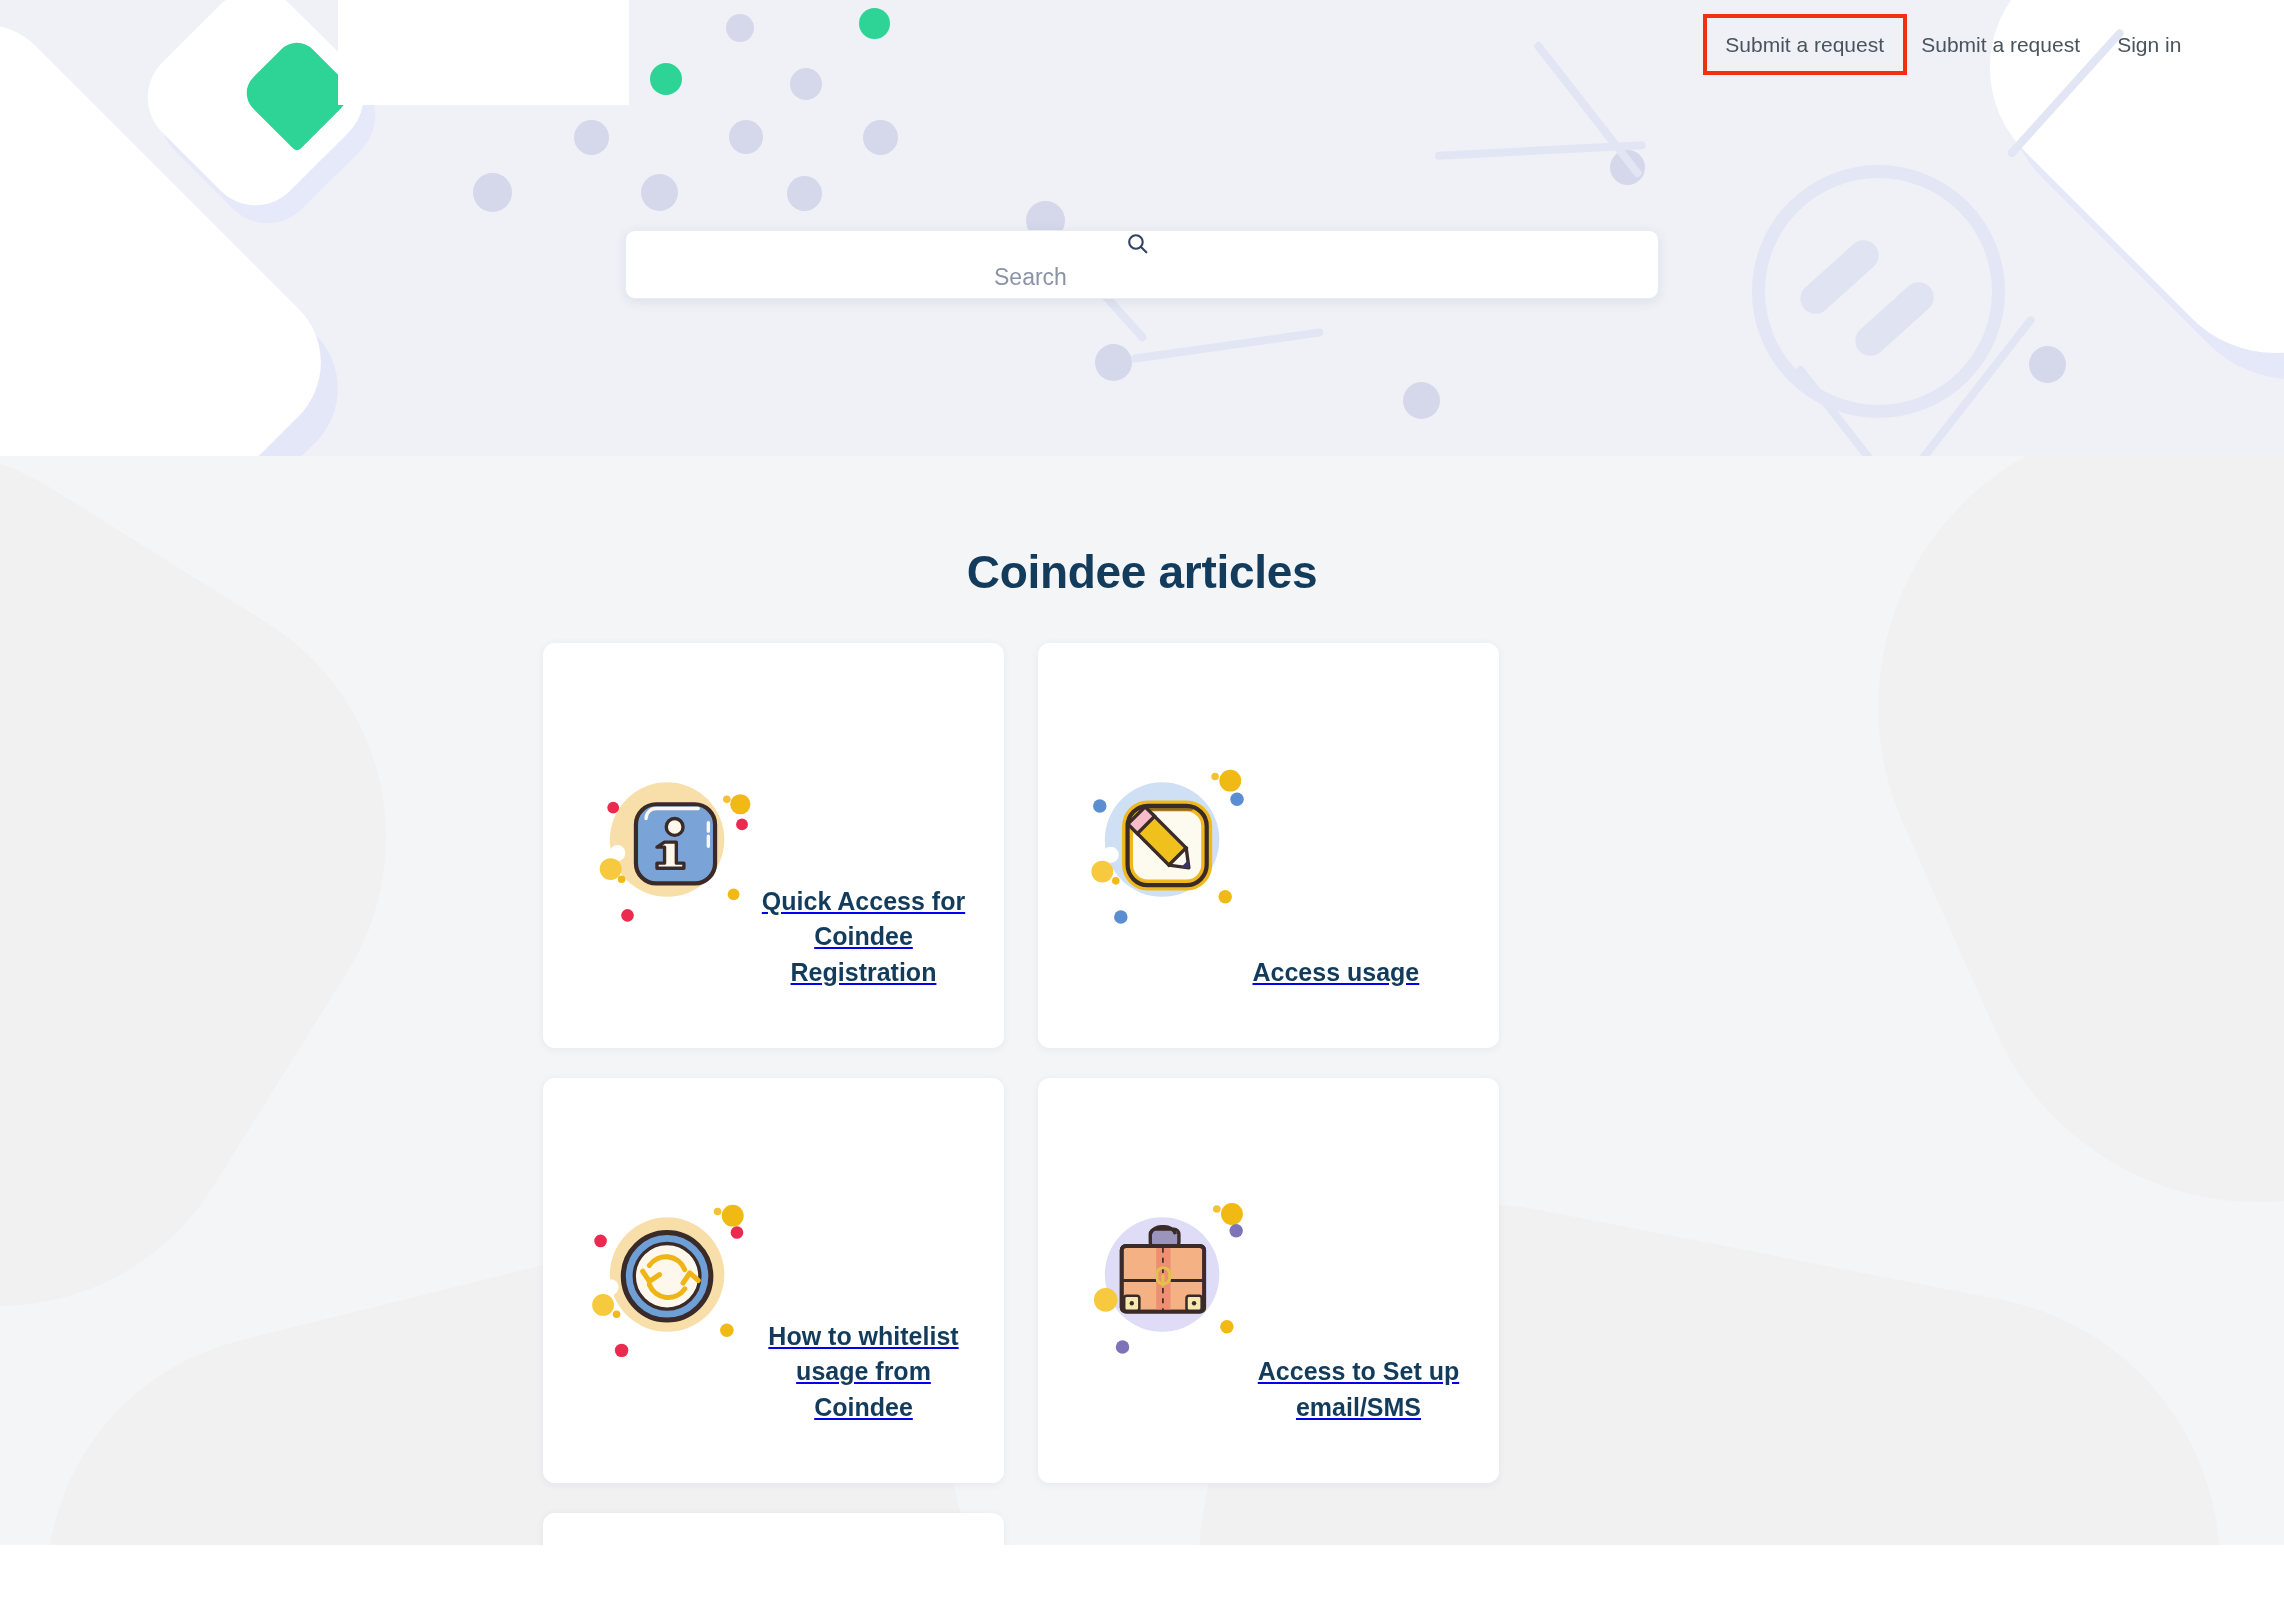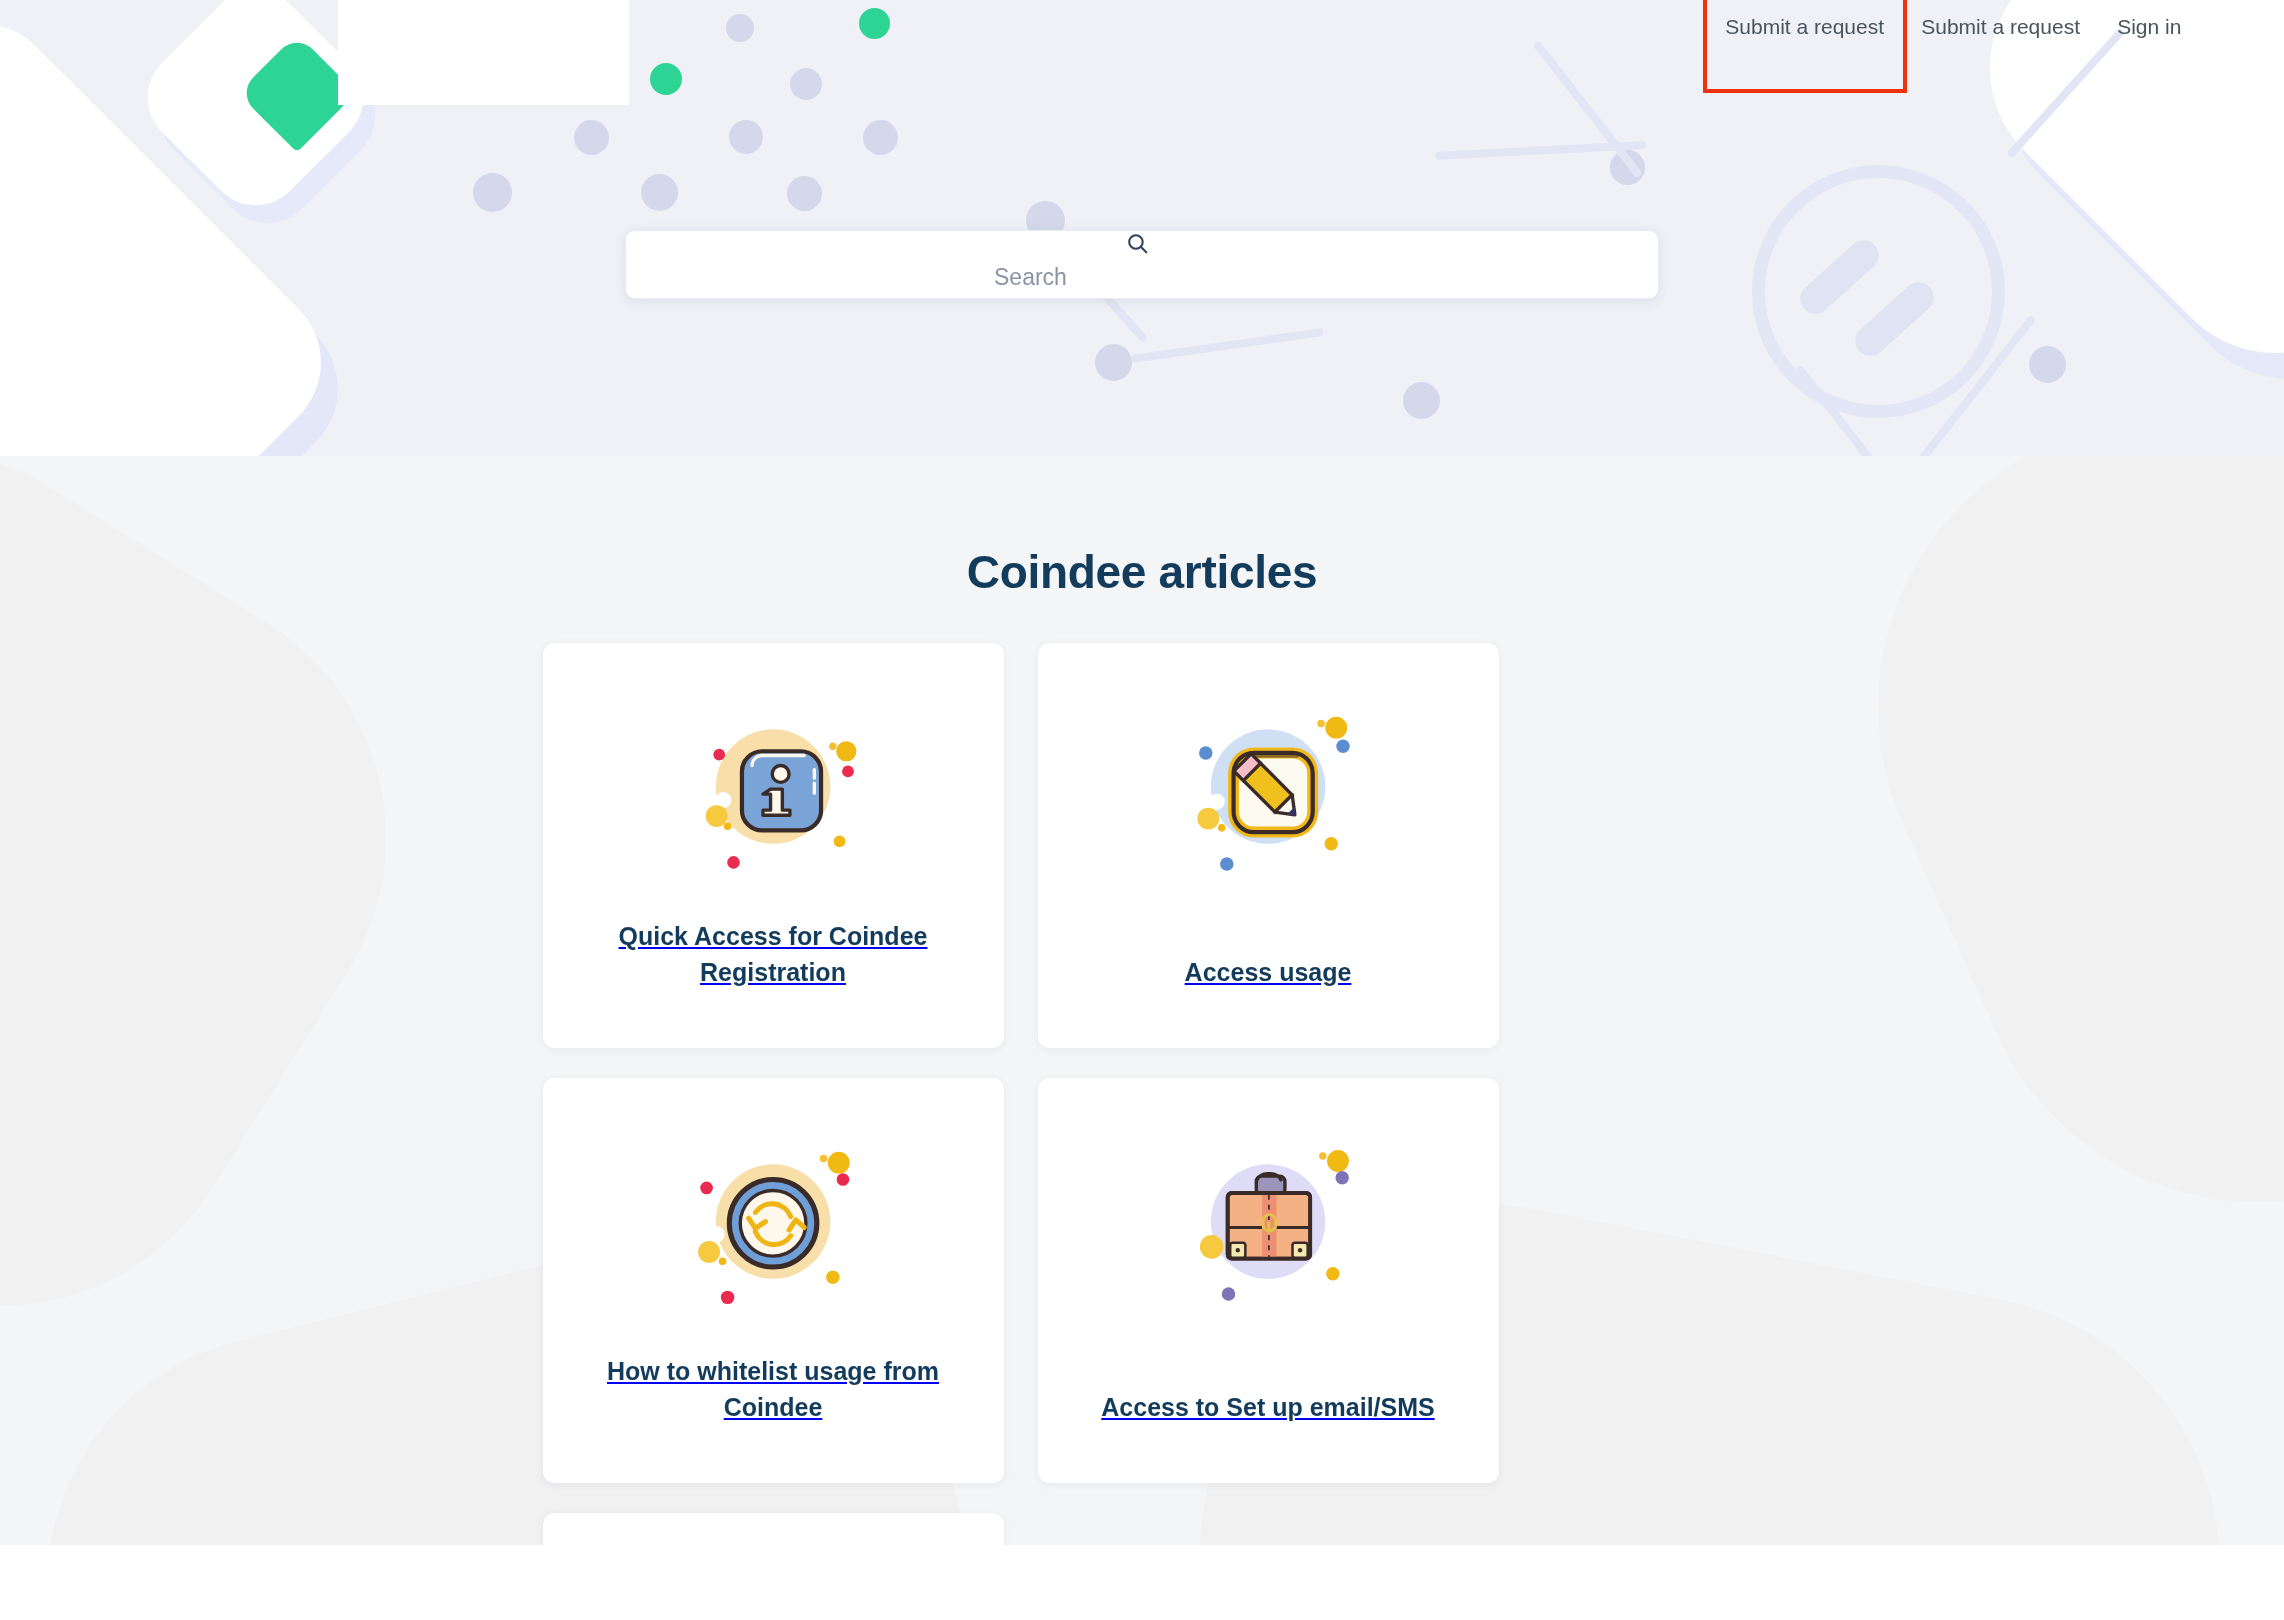--- a/index.html
+++ b/index.html
@@ -98,20 +98,21 @@
   }
   .ring-bar-1 { right: 397px; top: 262px; transform: rotate(-42deg); }
   .ring-bar-2 { right: 342px; top: 304px; transform: rotate(-42deg); }
 
   
   .topnav {
     position: absolute;
     top: 0; right: 0;
     height: 89px;
     display: flex;
+    align-items: center;
     padding-right: 84px;
     gap: 0px;
     z-index: 40;
   }
   .nav-link {
     font-size: 21px;
     color: #49545c;
     padding: 13.5px 18.6px;
     text-decoration: none;
     white-space: nowrap;
@@ -188,21 +189,21 @@
     display: flex;
     flex-wrap: wrap;
     gap: 30px 34px;
   }
   .card {
     width: 461px;
     background: #ffffff;
     border-radius: 11.8px;
     box-shadow: 0 1.7px 8.4px rgba(30,40,70,0.055);
     display: flex;
-    flex-direction: column;
+    flex-direction: row;
     align-items: center;
     padding: 51px 34px 39px 34px;
     min-height: 405px;
     cursor: pointer;
   }
   .card-icon { width: 181px; height: 181px; position: relative; margin-bottom: 29px; }
   .card-title {
     font-size: 25px;
     font-weight: bold;
     color: #133b5c;

